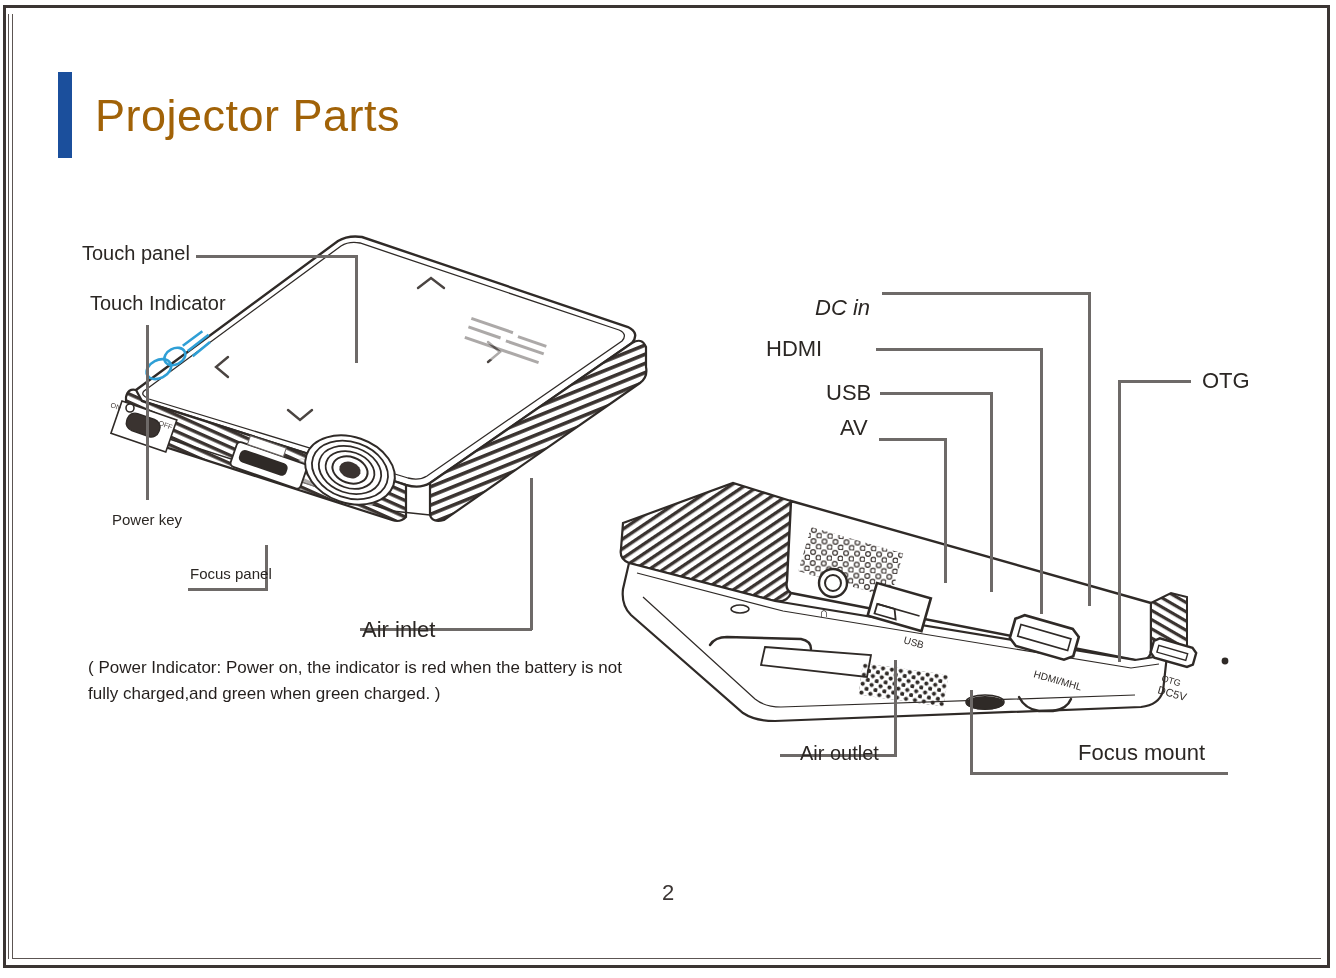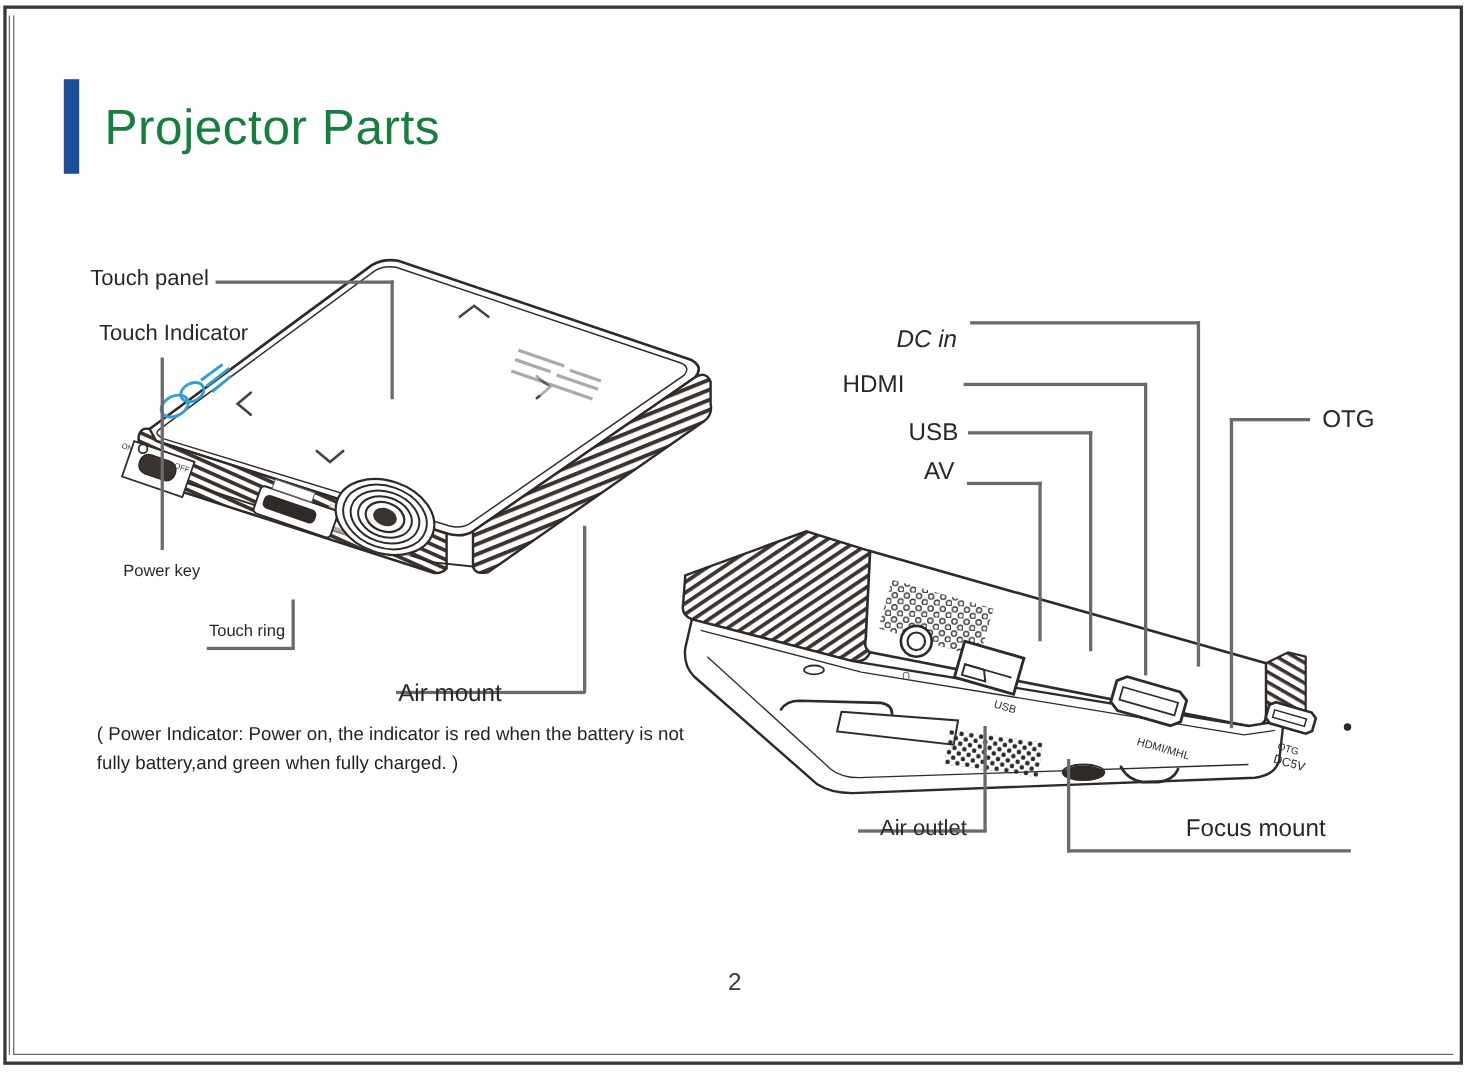--- a/index.html
+++ b/index.html
@@ -23,21 +23,21 @@
   .frame-left2{
     position:absolute;left:8px;top:14px;width:1px;height:945px;background:#5c5552;
   }
 
   
   .title-bar{
     position:absolute;left:58px;top:72px;width:14px;height:86px;background:#1b4f9c;
   }
   .title-text{
     position:absolute;left:95px;top:90px;
-    font-size:45px;letter-spacing:.5px;color:#15803d;
+    font-size:45px;letter-spacing:.5px;color:#a16207;
     font-family:"Liberation Sans","DejaVu Sans",sans-serif;
     white-space:nowrap;
   }
 
   
   .lbl{position:absolute;white-space:nowrap;color:#2b2724;font-size:20px;}
   .lbl.big{font-size:22px;}
   .lbl.sm{font-size:15px;}
 
   
@@ -155,24 +155,24 @@
 
   <div class="ln v" style="left:265px;top:545px;height:45px;"></div>
   <div class="ln h" style="left:188px;top:588px;width:80px;"></div>
 
   <div class="ln v" style="left:530px;top:478px;height:152px;"></div>
   <div class="ln h" style="left:360px;top:628px;width:172px;"></div>
 
   <div class="lbl" style="left:82px;top:242px;">Touch panel</div>
   <div class="lbl" style="left:90px;top:292px;">Touch Indicator</div>
   <div class="lbl sm" style="left:112px;top:511px;">Power key</div>
-  <div class="lbl sm" style="left:190px;top:565px;">Touch ring</div>
-  <div class="lbl big" style="left:362px;top:617px;">Air mount</div>
-
-  <div class="caption">( Power Indicator: Power on, the indicator is red when the battery is not fully battery,and green when fully charged. )</div>
+  <div class="lbl sm" style="left:190px;top:565px;">Focus panel</div>
+  <div class="lbl big" style="left:362px;top:617px;">Air inlet</div>
+
+  <div class="caption">( Power Indicator: Power on, the indicator is red when the battery is not fully charged,and green when green charged. )</div>
 
   <div class="dev" style="left:615px;top:465px;width:640px;height:265px;">
     <svg width="640" height="265" viewBox="0 0 640 265">
       <defs>
         <pattern id="louverR" width="6" height="8" patternUnits="userSpaceOnUse" patternTransform="rotate(-34)">
           <rect width="6" height="8" fill="#ffffff"></rect>
           <rect width="6" height="3.4" fill="#3a3330"></rect>
         </pattern>
         <pattern id="louverR2" width="6" height="8" patternUnits="userSpaceOnUse" patternTransform="rotate(30)">
           <rect width="6" height="8" fill="#ffffff"></rect>

